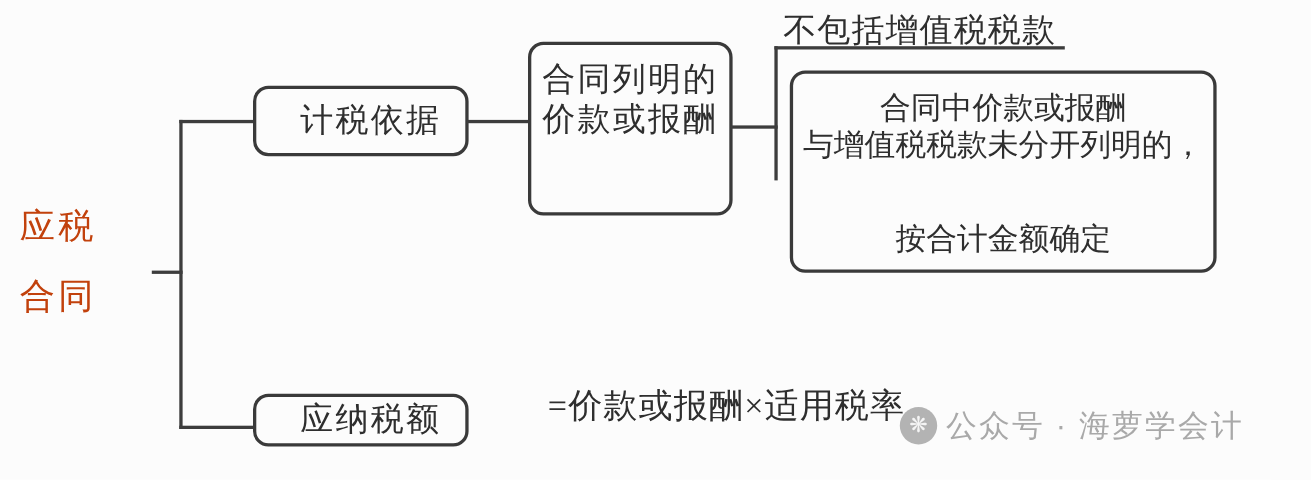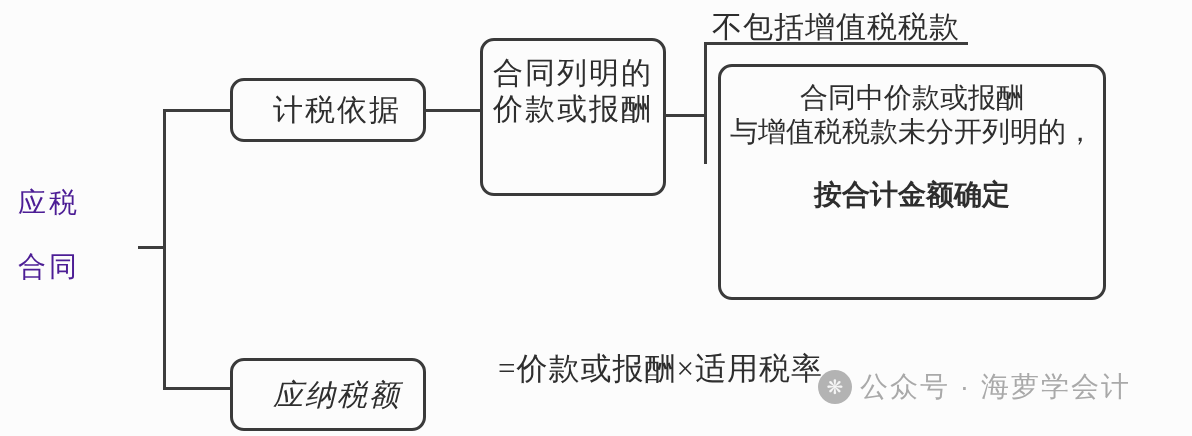--- a/index.html
+++ b/index.html
@@ -34,23 +34,23 @@
     justify-content:center;
     text-align:center;
     box-sizing:border-box;
     color:#2e2e2e;
     padding-left:18px;
   }
   .node .txt{display:block;line-height:1.2;}
   .single{font-size:30px;letter-spacing:2px;}
   .label-root{
     position:absolute;
-    font-size:28px;
+    font-size:32px;
     letter-spacing:3px;
-    color:#4c1d95;
+    color:#c2410c;
   }
   .plain-text{
     position:absolute;
     color:#2e2e2e;
     white-space:nowrap;
     font-family:Liberation Serif, serif;
   }
   .underlined-head{
     font-size:30px;
     letter-spacing:1px;
@@ -107,27 +107,27 @@
     <span class="txt single">合同列明的</span>
     <span class="txt single">价款或报酬</span>
   </div>
 
   <div class="line h-line" style="left:664px; top:114px; width:43px;"></div>
   <div class="line v-line" style="left:704px; top:42px; height:122px;"></div>
 
   <div class="plain-text underlined-head" style="left:712px; top:7px;">不包括增值税税款</div>
   <div class="line h-line" style="left:704px; top:42px; width:264px;"></div>
 
-  <div class="node" style="left:718px; top:64px; width:388px; height:236px; font-size:28px; padding:14px 8px; justify-content:flex-start;">
+  <div class="node" style="left:718px; top:64px; width:388px; height:184px; font-size:28px; padding:14px 8px; justify-content:flex-start;">
     <span class="txt">合同中价款或报酬</span>
     <span class="txt">与增值税税款未分开列明的，</span>
-    <span class="txt" style="margin-top:30px;font-weight:bold;">按合计金额确定</span>
+    <span class="txt" style="margin-top:52px;">按合计金额确定</span>
   </div>
 
-  <div class="node" style="left:230px; top:358px; width:196px; height:73px;font-style:italic;">
+  <div class="node" style="left:230px; top:358px; width:196px; height:48px;">
     <span class="txt single">应纳税额</span>
   </div>
 
   <div class="plain-text formula" style="left:498px; top:348px;">=价款或报酬×适用税率</div>
 
   <div class="watermark" style="left:818px; top:368px;">
     <span class="wm-icon">❋</span>
     <span class="wm-text">公众号 · 海萝学会计</span>
   </div>
 

